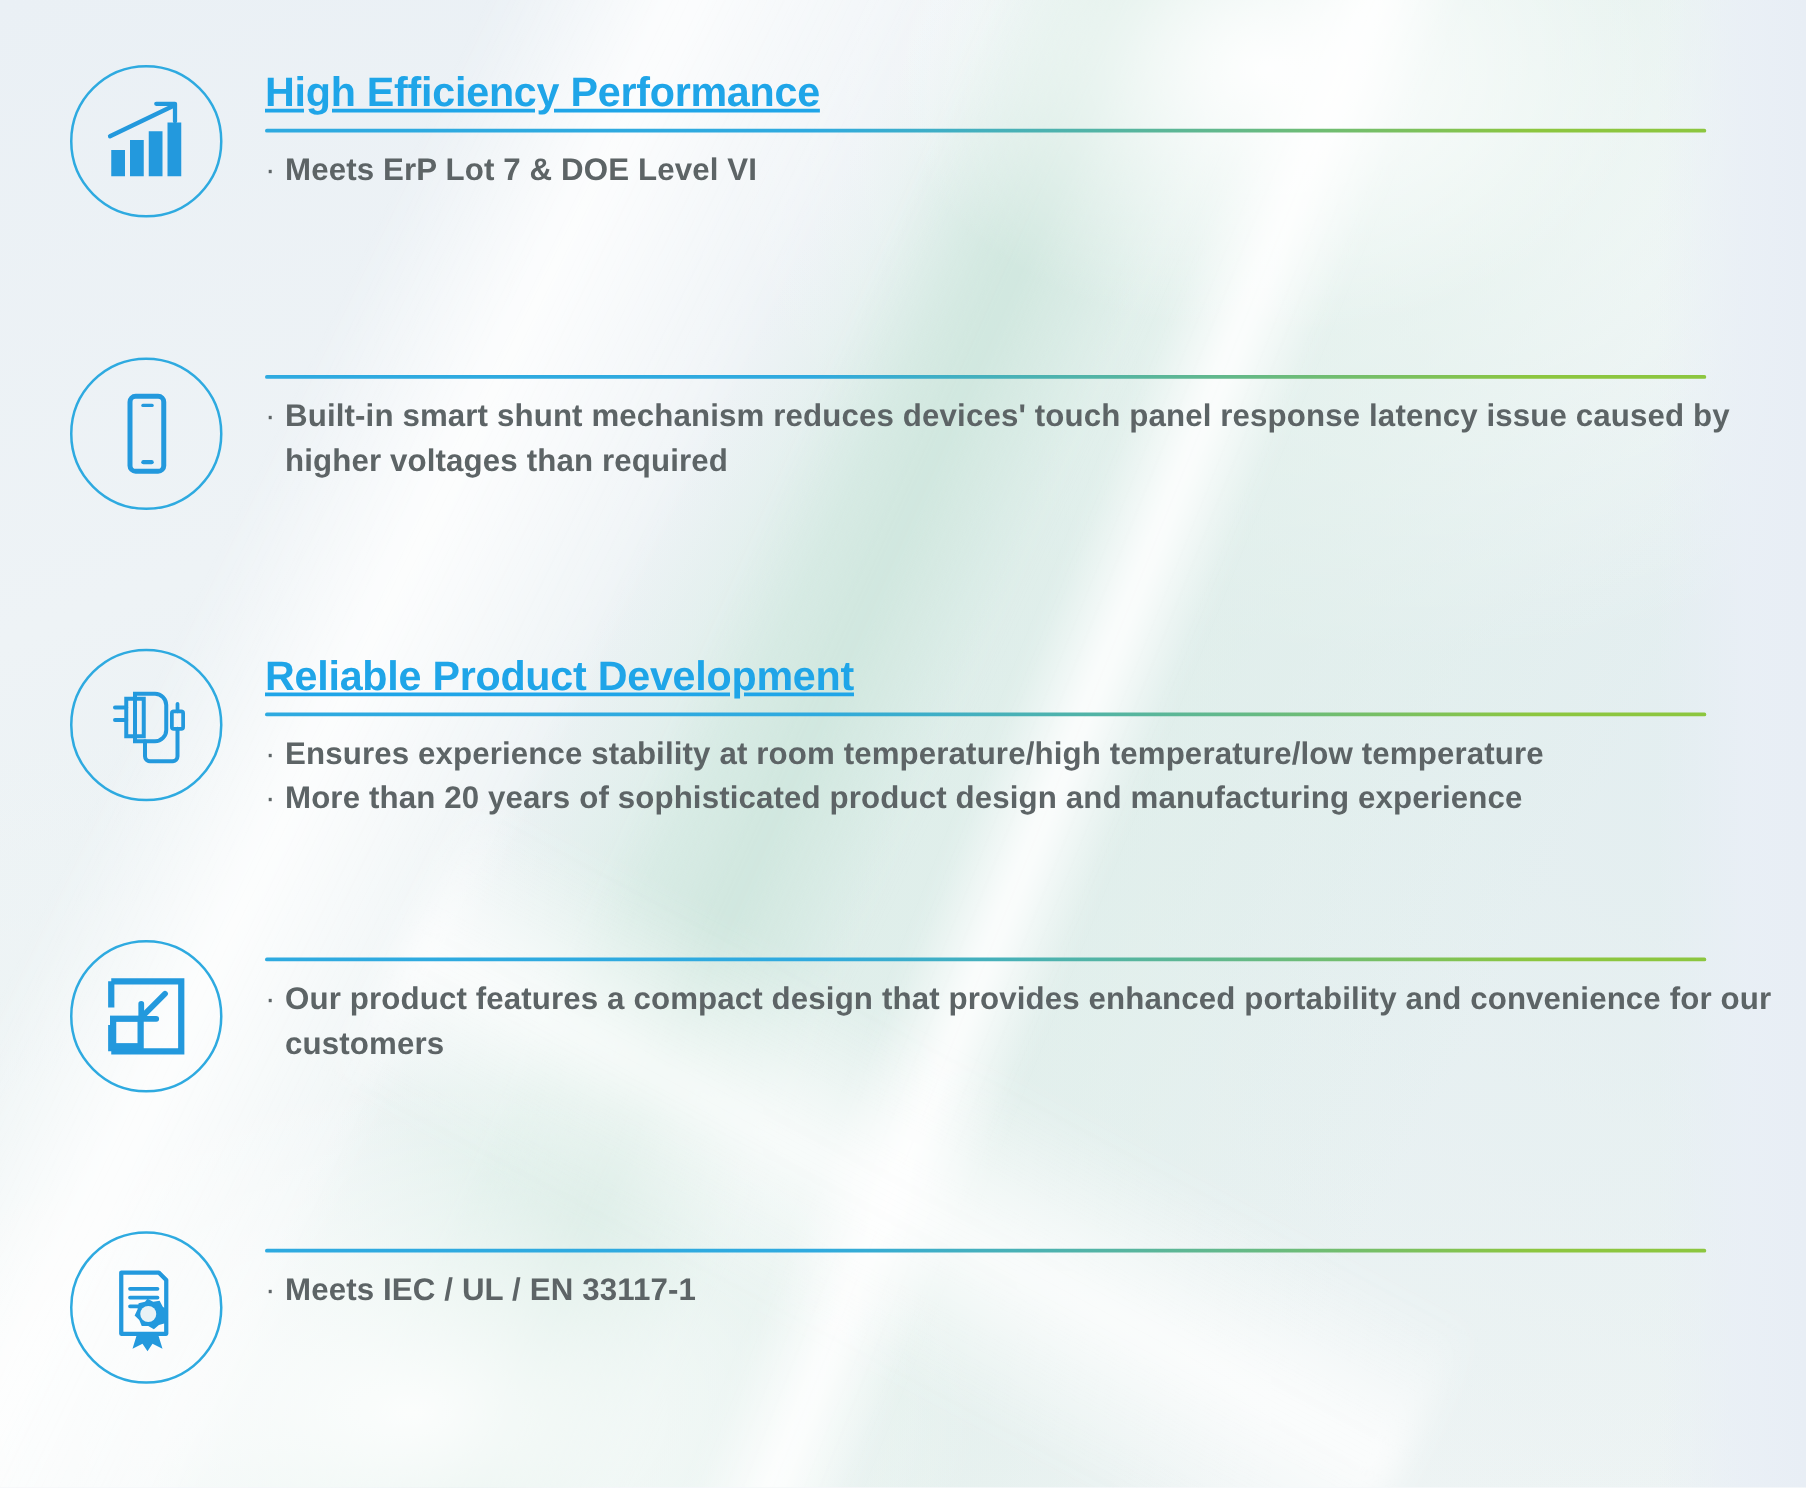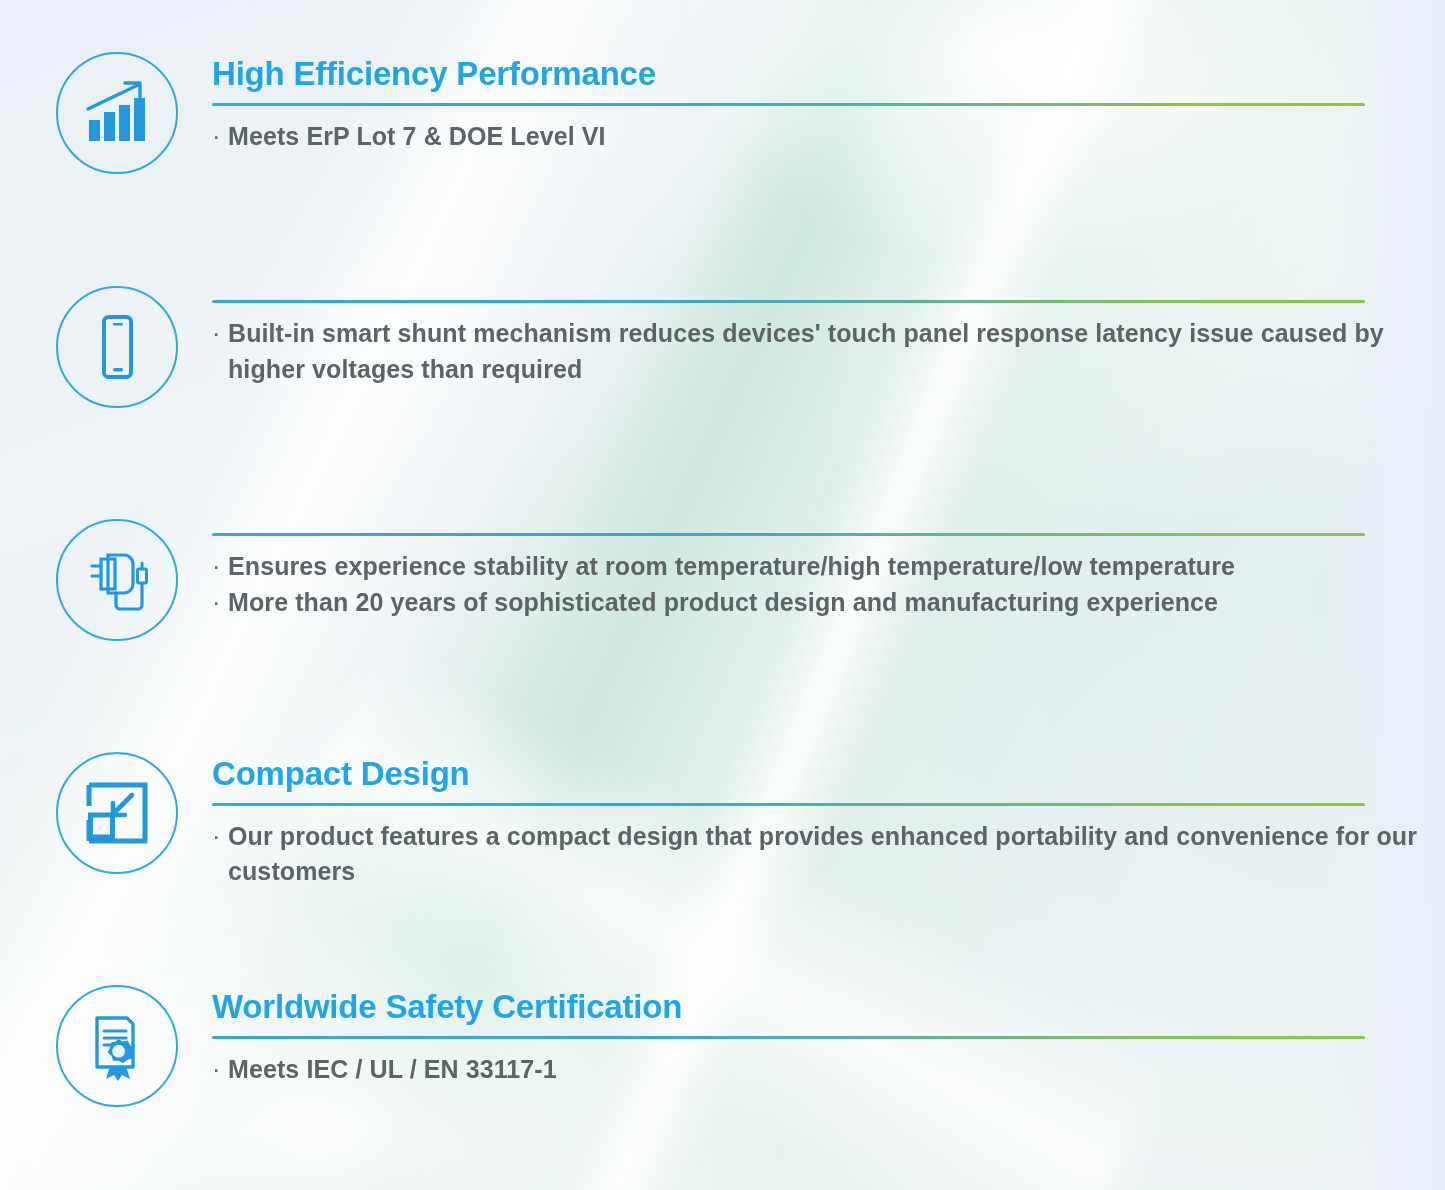--- a/index.html
+++ b/index.html
@@ -135,20 +135,21 @@
     padding-top: 6px;
   }
 
   .feature-title {
     font-size: 33px;
     font-weight: bold;
     color: #1fa5e8;
     letter-spacing: -0.2px;
     line-height: 1.12;
     white-space: nowrap;
+    text-decoration: underline;
   }
 
   .divider {
     height: 3px;
     width: 1153px;
     margin-top: 10px;
     background: linear-gradient(90deg, #2eaae0 0%, #2faadf 38%, #61b88d 66%, #8cc63f 88%, #8cc63f 100%);
     border-radius: 2px;
   }
 
@@ -243,20 +244,21 @@
             <path d="M21 16 L35 16 L35 46 L21 46 Z" stroke="#2399dd" stroke-width="3.2" fill="none"></path>
             <path d="M28 12 L44 12 A9 9 0 0 1 53 21 L53 41 A9 9 0 0 1 44 50 L28 50 Z" stroke="#2399dd" stroke-width="3.2" fill="none"></path>
             <path d="M12 23 L21 23 M12 33 L21 33" stroke="#2399dd" stroke-width="3.2" stroke-linecap="round"></path>
             <path d="M36 50 L36 62 A4 4 0 0 0 40 66 L58 66 A4 4 0 0 0 62 62 L62 40" stroke="#2399dd" stroke-width="3.2" fill="none" stroke-linecap="round"></path>
             <rect x="57.5" y="26" width="9" height="14" rx="1.5" stroke="#2399dd" stroke-width="3" fill="none"></rect>
             <path d="M62 20 L62 26" stroke="#2399dd" stroke-width="3" stroke-linecap="round"></path>
           </svg>
         </div>
       </div>
       <div class="body-col">
+        <div class="feature-title">Reliable Product Development</div>
         <div class="divider"></div>
         <div class="bullets">
           <div class="bullet-line">
             <span class="bullet-dot">·</span>
             <span class="bullet-text">Ensures experience stability at room temperature/high temperature/low temperature</span>
           </div>
           <div class="bullet-line">
             <span class="bullet-dot">·</span>
             <span class="bullet-text">More than 20 years of sophisticated product  design and manufacturing experience</span>
           </div>
@@ -270,21 +272,20 @@
           <svg width="74" height="74" viewBox="0 0 74 74" fill="none">
             <path d="M9 9 L65 9 L65 65 L9 65" stroke="#2399dd" stroke-width="5" fill="none" stroke-linejoin="miter"></path>
             <path d="M9 9 L9 30 M9 44 L9 65" stroke="#2399dd" stroke-width="5"></path>
             <rect x="10.5" y="39" width="22" height="22" stroke="#2399dd" stroke-width="5" fill="none"></rect>
             <path d="M52 19 L33 38" stroke="#2399dd" stroke-width="4.6" stroke-linecap="round"></path>
             <path d="M33 27 L33 39 L45 39" stroke="#2399dd" stroke-width="4.6" stroke-linecap="round" stroke-linejoin="round" fill="none"></path>
           </svg>
         </div>
       </div>
       <div class="body-col">
-        <div class="feature-title">Compact Design</div>
         <div class="divider"></div>
         <div class="bullets">
           <div class="bullet-line">
             <span class="bullet-dot">·</span>
             <span class="bullet-text">Our product features a compact design that provides enhanced portability and convenience for our customers</span>
           </div>
         </div>
       </div>
     </div>
 
@@ -294,21 +295,20 @@
           <svg width="74" height="74" viewBox="0 0 74 74" fill="none">
             <path d="M17 9 L47 9 L53 15 L53 58 L17 58 Z" stroke="#2399dd" stroke-width="3.4" fill="none" stroke-linejoin="round"></path>
             <path d="M24 22 L46 22 M24 29 L46 29 M24 36 L38 36" stroke="#2399dd" stroke-width="3" stroke-linecap="round"></path>
             <path d="M30 57 L26 70 L34 66 L38 72 L42 66 L50 70 L46 57 Z" fill="#2399dd"></path>
             <path d="M38 30 l4.6 2.4 l5.1 -0.9 l2.4 4.6 l3.9 3.4 l-1.9 4.8 l0 5.2 l-5 1.5 l-4 3.3 l-4.5 -2.6 l-5.2 0 l-2 -4.8 l-3.7 -3.6 l2.3 -4.7 l0.9 -5.1 l5.1 -1.1 Z" fill="#2399dd"></path>
             <circle cx="38.6" cy="42.2" r="6.4" fill="#e9f2f5"></circle>
           </svg>
         </div>
       </div>
       <div class="body-col">
-        <div class="feature-title">Worldwide Safety Certification</div>
         <div class="divider"></div>
         <div class="bullets">
           <div class="bullet-line">
             <span class="bullet-dot">·</span>
             <span class="bullet-text">Meets IEC / UL / EN 33117-1</span>
           </div>
         </div>
       </div>
     </div>
 

